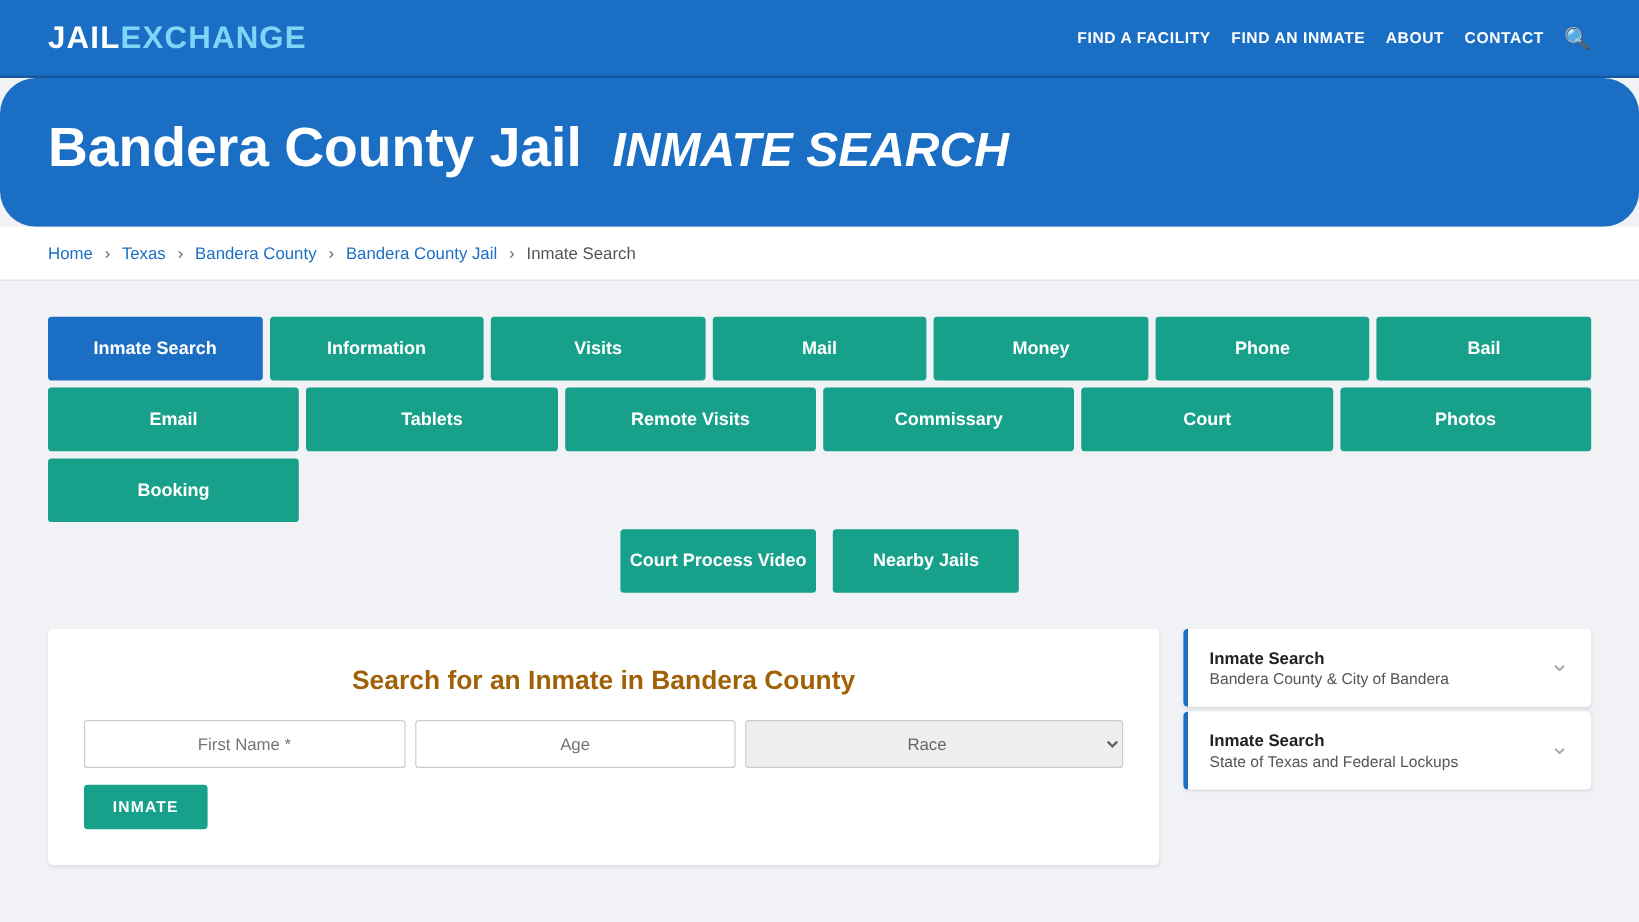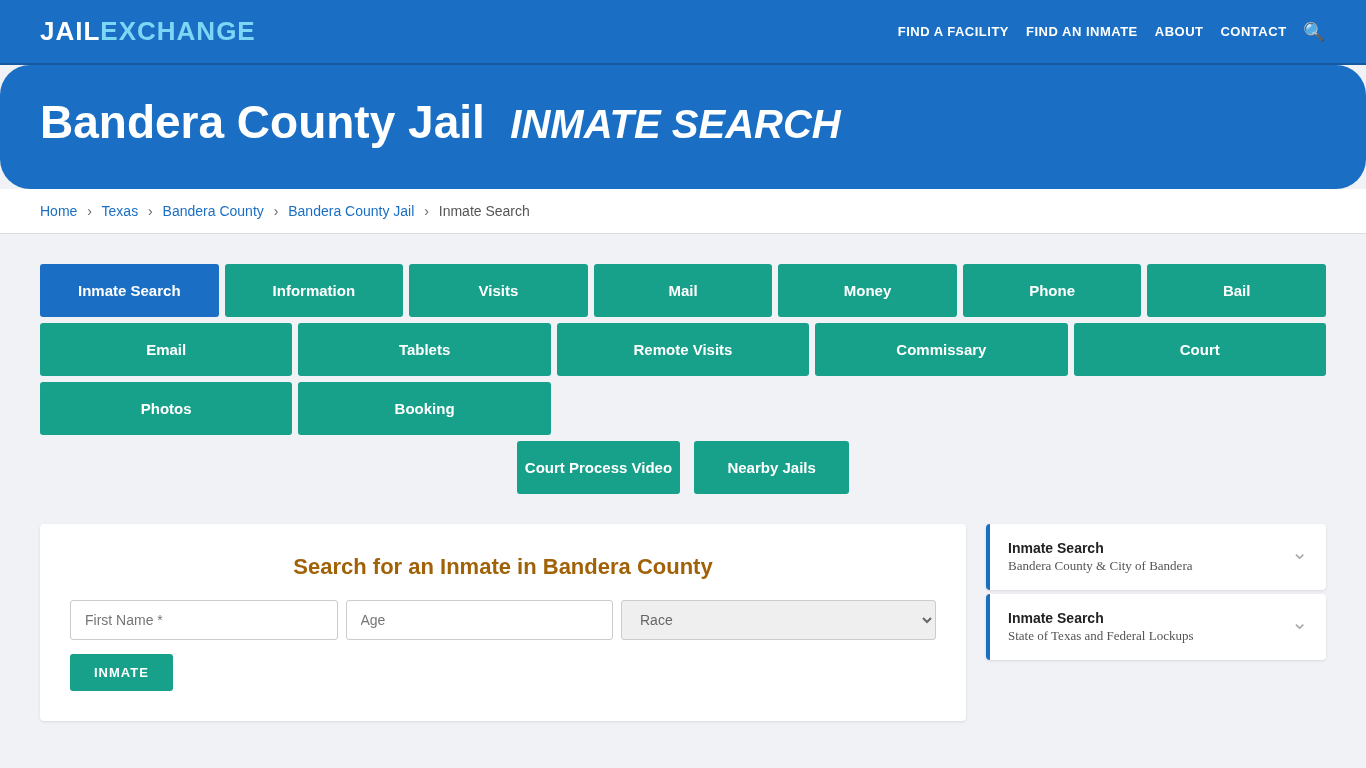--- a/index.html
+++ b/index.html
@@ -101,21 +101,21 @@
       border-radius: 3px;
       color: #fff;
       background: #17a08a;
     }
     .tab-btn.active {
       background: #1a6fc4;
     }
 
     .tabs-row2 {
       display: grid;
-      grid-template-columns: repeat(5, 1fr);
+      grid-template-columns: repeat(6, 1fr);
       gap: 6px;
       margin-bottom: 6px;
     }
 
     .tabs-row3 {
       display: flex;
       justify-content: center;
       gap: 14px;
       margin-bottom: 30px;
     }
@@ -149,20 +149,21 @@
       gap: 8px;
       margin-bottom: 14px;
     }
     .form-row input, .form-row select {
       flex: 1;
       padding: 10px 14px;
       border: 1px solid #ccc;
       border-radius: 3px;
       font-size: 14px;
       color: #666;
+      text-align: center;
     }
     .form-row select {
       flex: 1.2;
     }
     .search-btn {
       background: #17a08a;
       color: #fff;
       border: none;
       padding: 11px 24px;
       font-size: 13px;
@@ -193,21 +194,20 @@
     }
     .sidebar-card-title {
       font-size: 14px;
       font-weight: 700;
       color: #222;
     }
     .sidebar-card-subtitle {
       font-size: 13px;
       color: #555;
       margin-top: 2px;
-      font-family: Liberation Serif, serif;
     }
     .chevron {
       font-size: 20px;
       color: #aaa;
     }
   </style>
 </head>
 <body>
 
 <header class="header">

